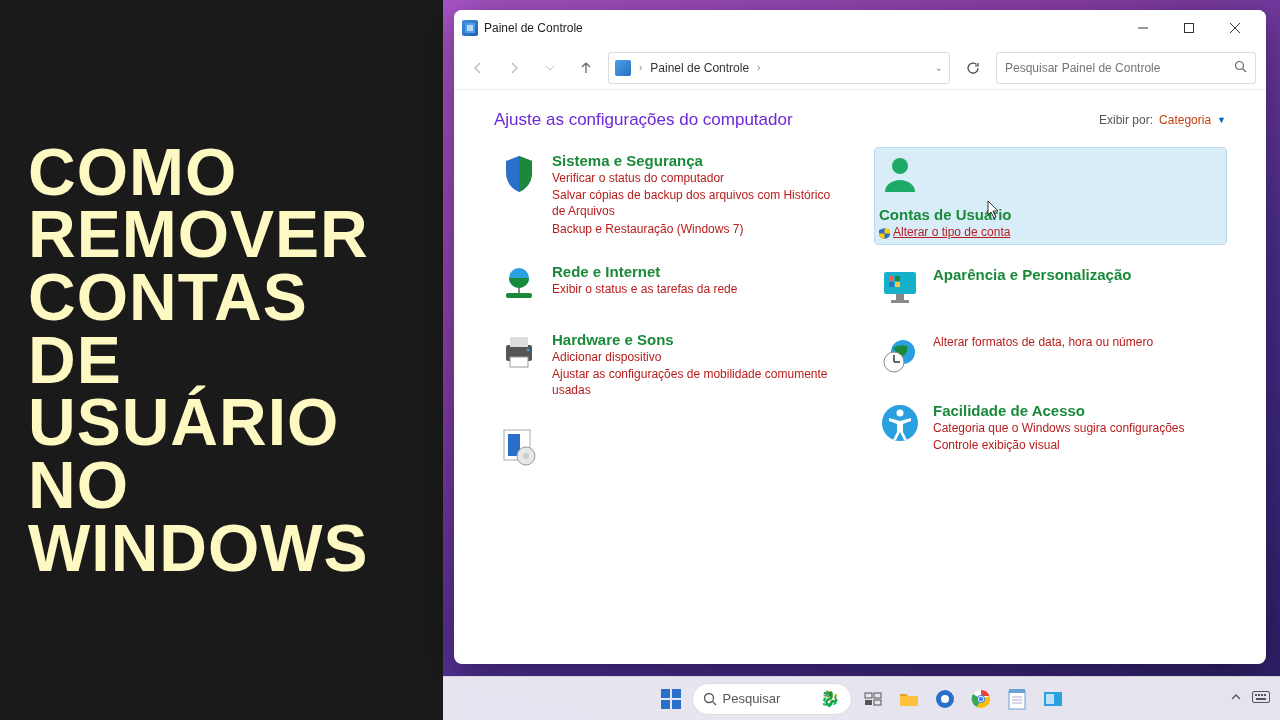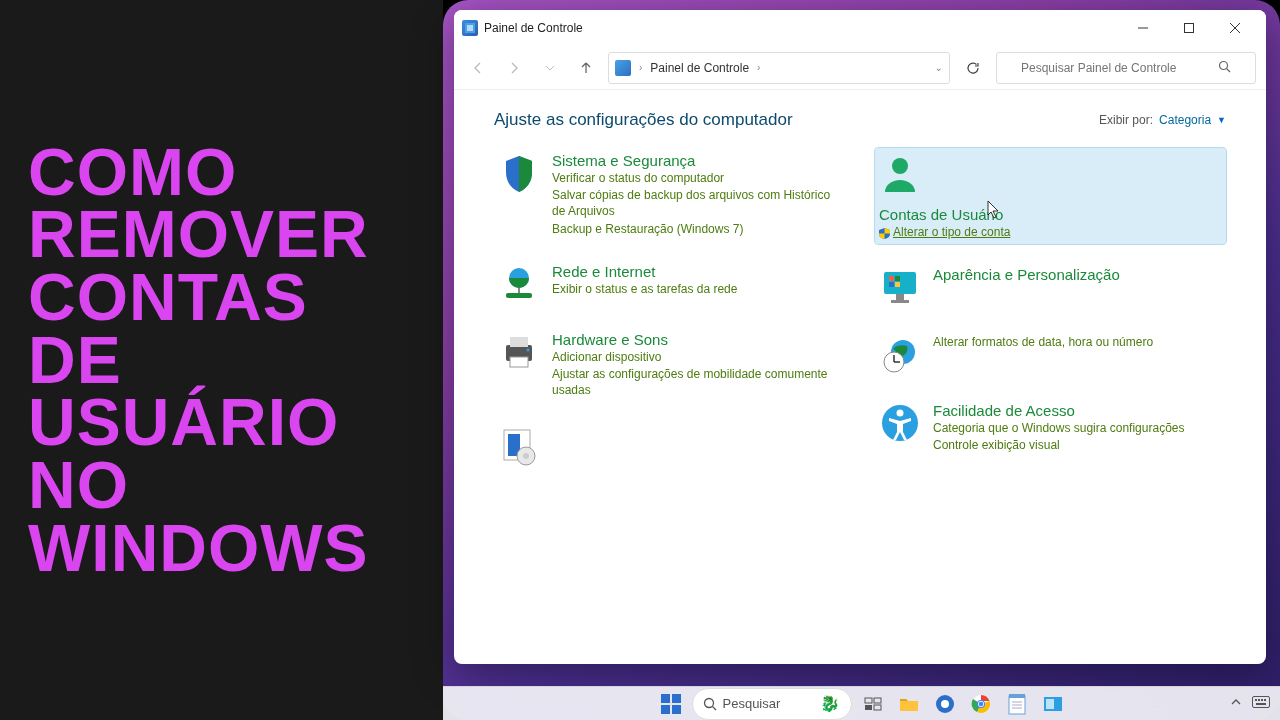--- a/index.html
+++ b/index.html
@@ -1,61 +1,61 @@
 <!DOCTYPE html>
 <html><head>
 <meta charset="utf-8">
 <style>
 * { margin: 0; padding: 0; box-sizing: border-box; font-family: "Segoe UI", -apple-system, sans-serif; }
 body { width: 1280px; height: 720px; background: #000; overflow: hidden; position: relative; }
 .stage { display: flex; width: 100%; height: 100%; }
 .left-panel { width: 443px; height: 100%; background: #1a1a1a; display: flex; align-items: center; padding: 0 28px; }
-.title-text { color: #d946ef; font-family: "Arial Narrow", Impact, sans-serif; font-weight: 700; font-size: 66px; line-height: 0.95; letter-spacing: 1px; text-transform: uppercase; font-stretch: condensed; }
-.right-panel { flex: 1; height: 100%; background: linear-gradient(150deg, #a855c7 0%, #8b3fa8 30%, #4a2e8f 60%, #2d1e66 100%); position: relative; border-radius: 25px; }
+.title-text { color: #fef9c3; font-family: "Arial Narrow", Impact, sans-serif; font-weight: 700; font-size: 66px; line-height: 0.95; letter-spacing: 1px; text-transform: uppercase; font-stretch: condensed; }
+.right-panel { flex: 1; height: 100%; background: linear-gradient(150deg, #a855c7 0%, #8b3fa8 30%, #4a2e8f 60%, #2d1e66 100%); position: relative; }
 
 .window { position: absolute; top: 10px; left: 11px; right: 14px; bottom: 56px; background: #fff; border-radius: 8px; box-shadow: 0 8px 40px rgba(0,0,0,0.4); overflow: hidden; display: flex; flex-direction: column; }
 
 .titlebar { height: 36px; display: flex; align-items: center; padding: 0 8px; background: #fff; }
 .titlebar-icon { width: 16px; height: 16px; margin-right: 6px; background: linear-gradient(135deg,#3b8de0,#2a5eb0); border-radius: 2px; display:inline-flex; align-items:center; justify-content:center; }
 .titlebar-title { font-size: 12px; color: #222; }
 .titlebar-spacer { flex: 1; }
 .win-btn { width: 46px; height: 32px; display: inline-flex; align-items: center; justify-content: center; color: #333; }
 
 .navbar { height: 44px; display: flex; align-items: center; gap: 8px; padding: 0 10px; border-bottom: 1px solid #eee; }
 .nav-btn { width: 28px; height: 28px; display: inline-flex; align-items: center; justify-content: center; color: #666; border-radius: 4px; }
 .nav-btn.disabled { color: #bbb; }
 .addr { flex: 1; height: 32px; border: 1px solid #ddd; border-radius: 3px; display: flex; align-items: center; padding: 0 6px; gap: 6px; font-size: 12px; color: #333; }
 .addr .cp-icon { width: 16px; height: 16px; background: linear-gradient(135deg,#4aa0e8,#2a70c0); border-radius: 2px; }
 .addr .chev { color: #888; font-size: 10px; padding: 0 2px; }
 .addr .down { margin-left: auto; color: #888; font-size: 10px; }
 .refresh-btn { width: 30px; height: 30px; display:inline-flex; align-items:center; justify-content:center; color:#444; }
-.search { width: 260px; height: 32px; border: 1px solid #ddd; border-radius: 3px; display: flex; align-items: center; padding: 0 24px; gap: 6px; }
+.search { width: 260px; height: 32px; border: 1px solid #ddd; border-radius: 3px; display: flex; align-items: center; padding: 0 8px; gap: 6px; }
 .search input { border: none; outline: none; font-size: 12px; color: #555; flex: 1; background: transparent; }
 .search .mag { color: #666; }
 
 .content { flex: 1; padding: 20px 40px; overflow: auto; }
 .content-header { display: flex; align-items: center; margin-bottom: 18px; }
-.heading { color: #0c4a6e; font-size: 17px; font-weight: 400; }
+.heading { color: #6d28d9; font-size: 17px; font-weight: 400; }
 .viewby { margin-left: auto; font-size: 12px; color: #555; display: flex; align-items: center; gap: 6px; }
-.viewby .link { color: #0369a1; }
+.viewby .link { color: #c2410c; }
 .viewby .caret { color: #0066cc; font-size: 9px; }
 
 .grid { display: flex; gap: 30px; }
 .col { flex: 1; display: flex; flex-direction: column; gap: 18px; }
 
 .cat { display: flex; gap: 12px; padding: 4px; border-radius: 3px; }
 .cat.hovered { background: #d9edf9; outline: 1px solid #b8daf0; flex-direction: column; }
 .cat-icon { width: 42px; height: 42px; flex-shrink: 0; display:flex; align-items:center; justify-content:center; }
 .cat-body { display: flex; flex-direction: column; gap: 1px; }
-.cat-title { color: #1a8a3a; font-size: 15px; font-weight: 400; }
-.cat-link { color: #4d7c0f; font-size: 12px; line-height: 1.35; cursor: pointer; }
+.cat-title { color: #1a8a3a; font-size: 15px; font-weight: 700; }
+.cat-link { color: #b91c1c; font-size: 12px; line-height: 1.35; cursor: pointer; }
 .cat-link.underlined { text-decoration: underline; }
 .shield-badge { display:inline-block; width:11px; height:11px; vertical-align:middle; margin-right:3px; }
 
-.taskbar { position: absolute; left: 0; right: 0; bottom: 0; height: 34px; background: rgba(245,245,250,0.92); backdrop-filter: blur(10px); display: flex; align-items: center; justify-content: center; gap: 6px; border-top: 1px solid rgba(0,0,0,0.08); }
+.taskbar { position: absolute; left: 0; right: 0; bottom: 0; height: 44px; background: rgba(245,245,250,0.92); backdrop-filter: blur(10px); display: flex; align-items: center; justify-content: center; gap: 6px; border-top: 1px solid rgba(0,0,0,0.08); }
 .tb-start { width: 30px; height: 30px; display:flex; align-items:center; justify-content:center; }
 .tb-search { height: 32px; width: 160px; background: #fff; border: 1px solid #ddd; border-radius: 16px; display: flex; align-items: center; padding: 0 10px; gap: 6px; font-size: 13px; color: #555; }
 .tb-icon { width: 30px; height: 30px; border-radius: 4px; display:flex; align-items:center; justify-content:center; }
 .tb-right { position: absolute; right: 10px; display: flex; align-items: center; gap: 10px; color: #555; font-size: 12px; }
 
 .cursor { position: absolute; width: 18px; height: 22px; pointer-events: none; z-index: 99; }
 </style>
 </head>
 <body>
 

